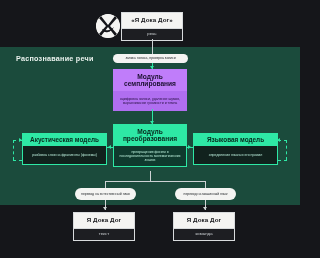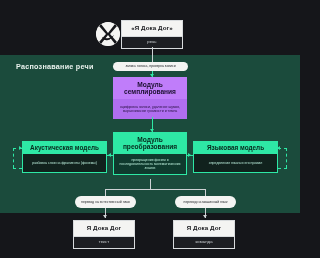--- a/index.html
+++ b/index.html
@@ -3,21 +3,21 @@
 <meta charset="utf-8">
 <style>
   html,body{margin:0;padding:0;}
   body{
     width:300px;height:258px;
     background:#15161a;
     font-family:"Liberation Sans", sans-serif;
     overflow:hidden;
     position:relative;
   }
-  .stage{position:absolute;inset:0;margin-top:8px;}
+  .stage{position:absolute;inset:0;}
 
   
   .band{
     position:absolute;left:0;right:0;top:47px;height:158px;
     background:#1b4b3c;
   }
   .band-title{
     position:absolute;left:16px;top:54px;
     color:#eaf2ee;font-size:7.2px;letter-spacing:.25px;
     font-weight:700;

